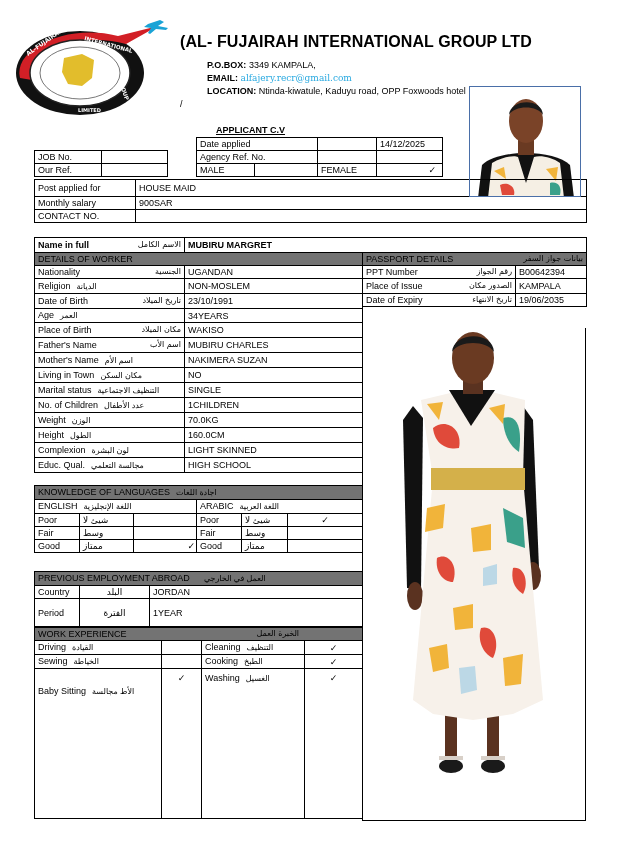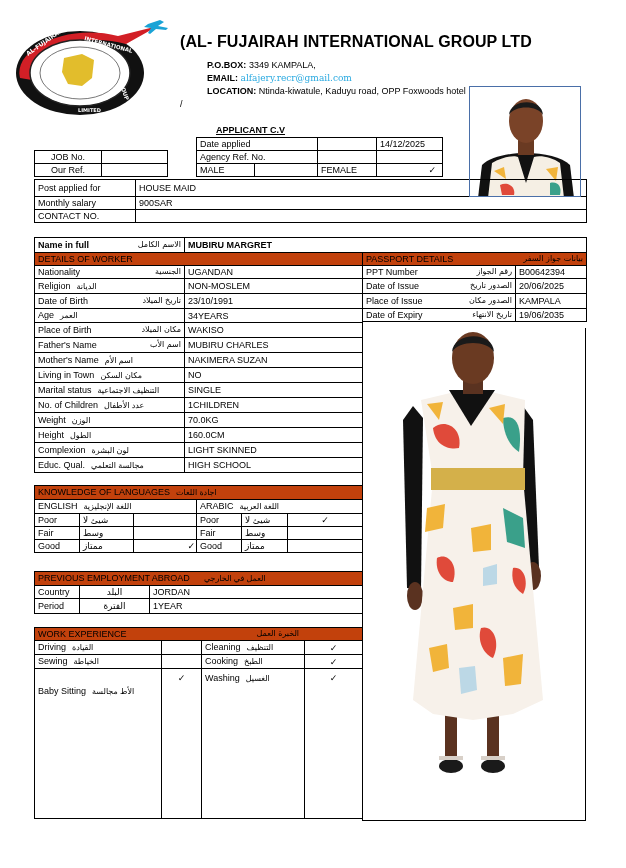--- a/index.html
+++ b/index.html
@@ -8,21 +8,21 @@
   .abs { position: absolute; }
   .logo { left: 8px; top: 18px; width: 165px; height: 100px; }
   .title { left: 180px; top: 33px; font-size: 16px; font-weight: bold; letter-spacing: 0.1px; white-space: nowrap; }
   .contact-line { left: 180px; font-size: 9px; white-space: nowrap; }
   .contact-line b { font-weight: bold; padding-left: 27px; }
   .email { color: #29a9e0; font-family: "DejaVu Serif", serif; font-size: 9px; }
   .applicant { left: 188px; top: 125px; font-size: 9px; font-weight: bold; text-decoration: underline; margin-left: 28px; }
 
   table { border-collapse: collapse; position: absolute; table-layout: fixed; }
   td { border: 1px solid #000; padding: 0 3px; font-size: 9px; height: 13px; line-height: 12px; white-space: nowrap; overflow: hidden; vertical-align: middle; }
-  .head { background: #c2410c; margin-left: 28px; }
+  .head { background: #737373; margin-left: 28px; }
   .ar { font-family: "DejaVu Sans", sans-serif; font-size: 8px; float: right; direction: rtl; }
   .ar-inline { font-family: Liberation Sans, sans-serif; font-size: 8px; margin-left: 6px; direction: rtl; }
   .chk { text-align: right; padding-right: 6px; }
   .chk-c { text-align: center; }
   .bold { font-weight: bold; }
 
   .photo-small { left: 469px; top: 86px; width: 112px; height: 111px; border: 1px solid #4a6fa8; background: #fff; overflow: hidden; }
   .photo-big-frame { left: 362px; top: 328px; width: 224px; height: 493px; border: 1px solid #000; border-top: none; background:#fff; }
 </style>
 </head>
@@ -68,21 +68,21 @@
     <path d="M24 84 L34 80 L36 92 Z" fill="#f1b43a"></path>
     <path d="M76 82 L88 80 L86 94 Z" fill="#f1b43a"></path>
     <path d="M30 98 C 38 94, 46 100, 44 108 L 32 108 Z" fill="#e04a3a"></path>
     <path d="M80 96 C 88 94, 92 100, 90 108 L 80 108 Z" fill="#3aa08a"></path>
     <rect x="48" y="50" width="16" height="18" fill="#6a3a22"></rect>
     <ellipse cx="56" cy="34" rx="17" ry="22" fill="#7a4328"></ellipse>
     <path d="M39 28 C 40 12, 72 10, 73 28 C 68 18, 44 18, 39 28 Z" fill="#1a1a1a"></path>
   </svg>
 </div>
 
-<table style="left:34px; top:150px; width:133px;text-align:center;">
+<table style="left:34px; top:150px; width:133px;">
   <colgroup>
       <col style="width:67px">
       <col style="width:66px">
     </colgroup>
   <tbody>
       <tr>
     <td>JOB No.</td>
     <td></td>
   </tr>
   <tr>
@@ -231,24 +231,20 @@
       <col style="width:153px">
       <col style="width:71px">
     </colgroup>
   <tbody>
       <tr>
         <td colspan="2" class="head"><span>PASSPORT DETAILS</span><span class="ar">بيانات جواز السفر</span></td>
       </tr>
   <tr>
         <td><span>PPT Number</span><span class="ar">رقم الجواز</span></td>
         <td>B00642394</td>
-      </tr>
-  <tr>
-        <td style="height:15px"><span>Date of Issue</span><span class="ar">الصدور تاريخ</span></td>
-        <td>20/06/2025</td>
       </tr>
   <tr>
         <td style="height:15px"><span>Place of Issue</span><span class="ar">الصدور مكان</span></td>
         <td>KAMPALA</td>
       </tr>
   <tr>
         <td><span>Date of Expiry</span><span class="ar">تاريخ الانتهاء</span></td>
         <td>19/06/2035</td>
       </tr>
 </tbody>
@@ -352,21 +348,21 @@
   <tbody>
       <tr>
         <td colspan="3" class="head"><span>PREVIOUS EMPLOYMENT ABROAD</span><span class="ar-inline" style="margin-left:14px">العمل في الخارجي</span></td>
       </tr>
   <tr>
     <td>Country</td>
     <td style="text-align:center">البلد</td>
     <td>JORDAN</td>
   </tr>
   <tr>
-    <td style="height:15px">Period</td>
+    <td style="height:28px">Period</td>
     <td style="text-align:center">الفترة</td>
     <td>1YEAR</td>
   </tr>
 </tbody>
   </table>
 
 <table style="left:34px; top:627px; width:328px;">
   <colgroup>
       <col style="width:127px">
       <col style="width:40px">

